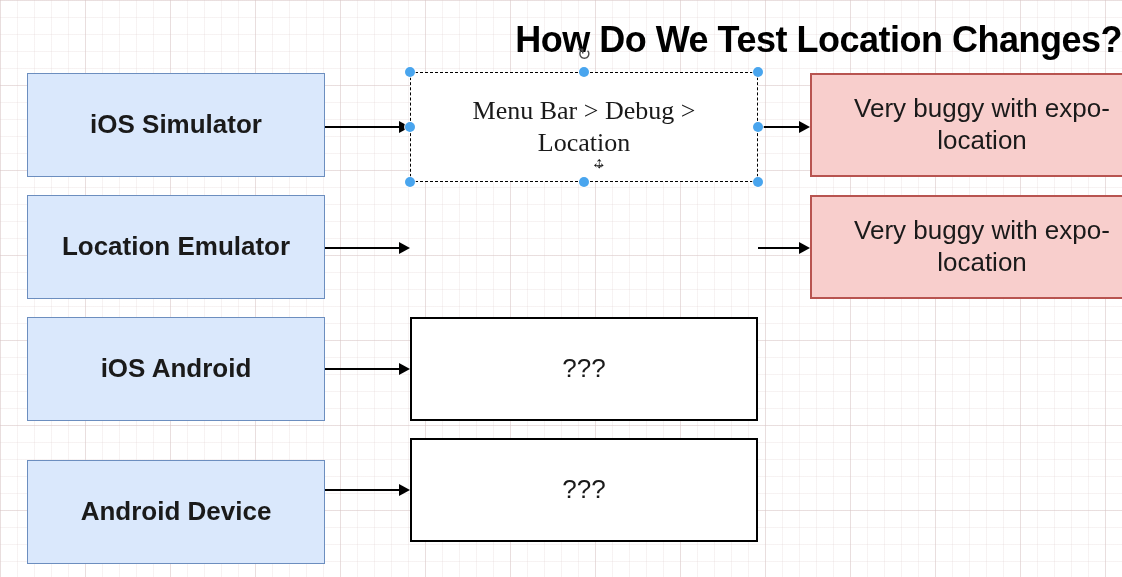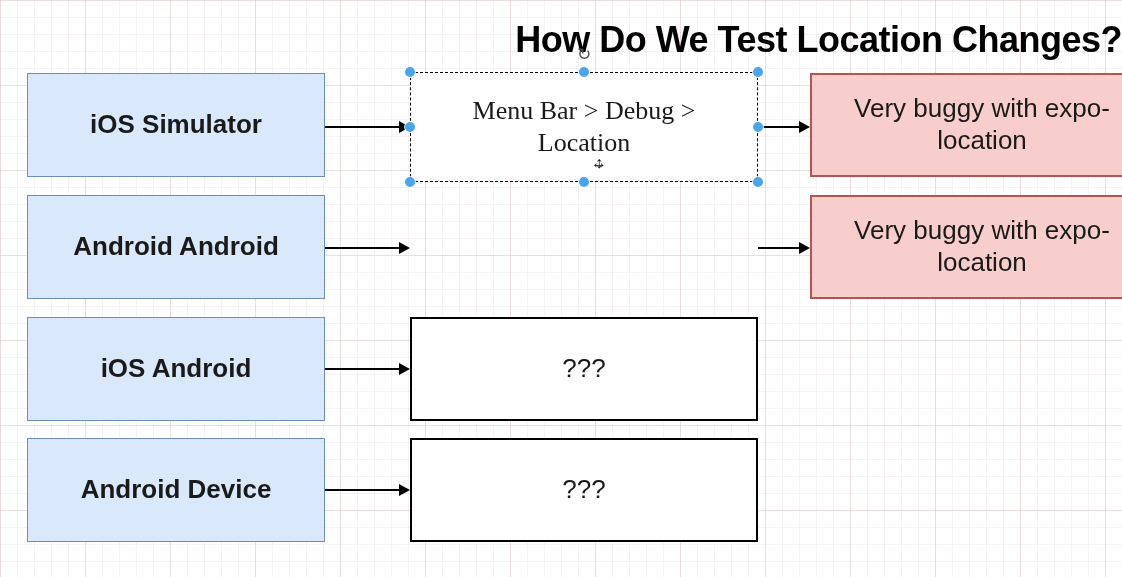--- a/index.html
+++ b/index.html
@@ -77,21 +77,21 @@
   <div class="handle" style="left:753px;top:122px"></div>
   <div class="handle" style="left:405px;top:177px"></div>
   <div class="handle" style="left:579px;top:177px"></div>
   <div class="handle" style="left:753px;top:177px"></div>
   <div class="movecross" style="left:589px;top:153px">
     <span>↔</span>
     <span>↕</span>
   </div>
 
   <div class="box src" style="top:195px">
-    <span class="lbl">Android Android</span>
+    <span class="lbl">Location Emulator</span>
   </div>
   <div class="arrow" style="left:325px;top:242px;width:85px">
     <i class="shaft"></i>
     <i class="head"></i>
   </div>
   <div class="arrow" style="left:758px;top:242px;width:52px">
     <i class="shaft"></i>
     <i class="head"></i>
   </div>
   <div class="box res" style="top:195px">
@@ -102,21 +102,21 @@
     <span class="lbl">iOS Android</span>
   </div>
   <div class="arrow" style="left:325px;top:363px;width:85px">
     <i class="shaft"></i>
     <i class="head"></i>
   </div>
   <div class="box mid" style="top:317px">
     <span class="lbl">???</span>
   </div>
 
-  <div class="box src" style="top:438px">
+  <div class="box src" style="top:460px">
     <span class="lbl">Android Device</span>
   </div>
   <div class="arrow" style="left:325px;top:484px;width:85px">
     <i class="shaft"></i>
     <i class="head"></i>
   </div>
   <div class="box mid" style="top:438px">
     <span class="lbl">???</span>
   </div>
 

